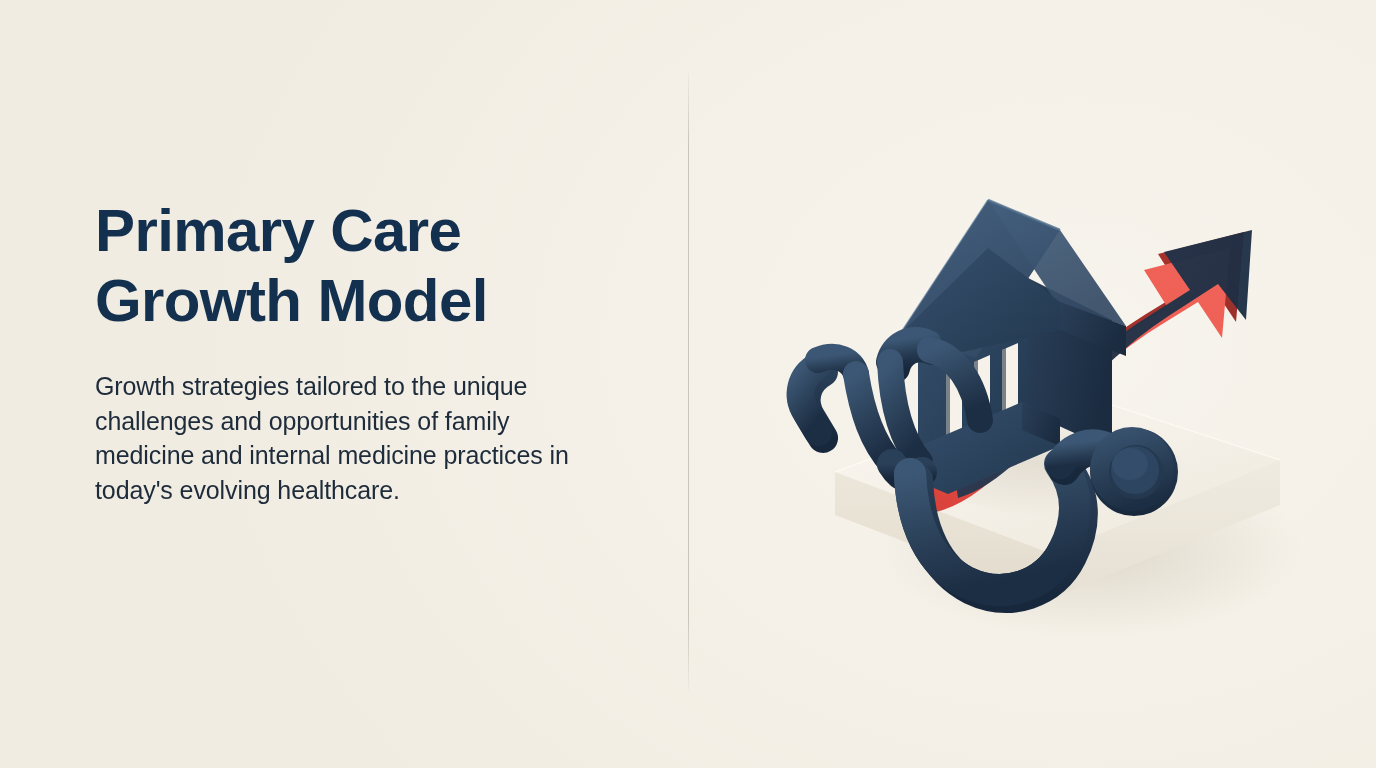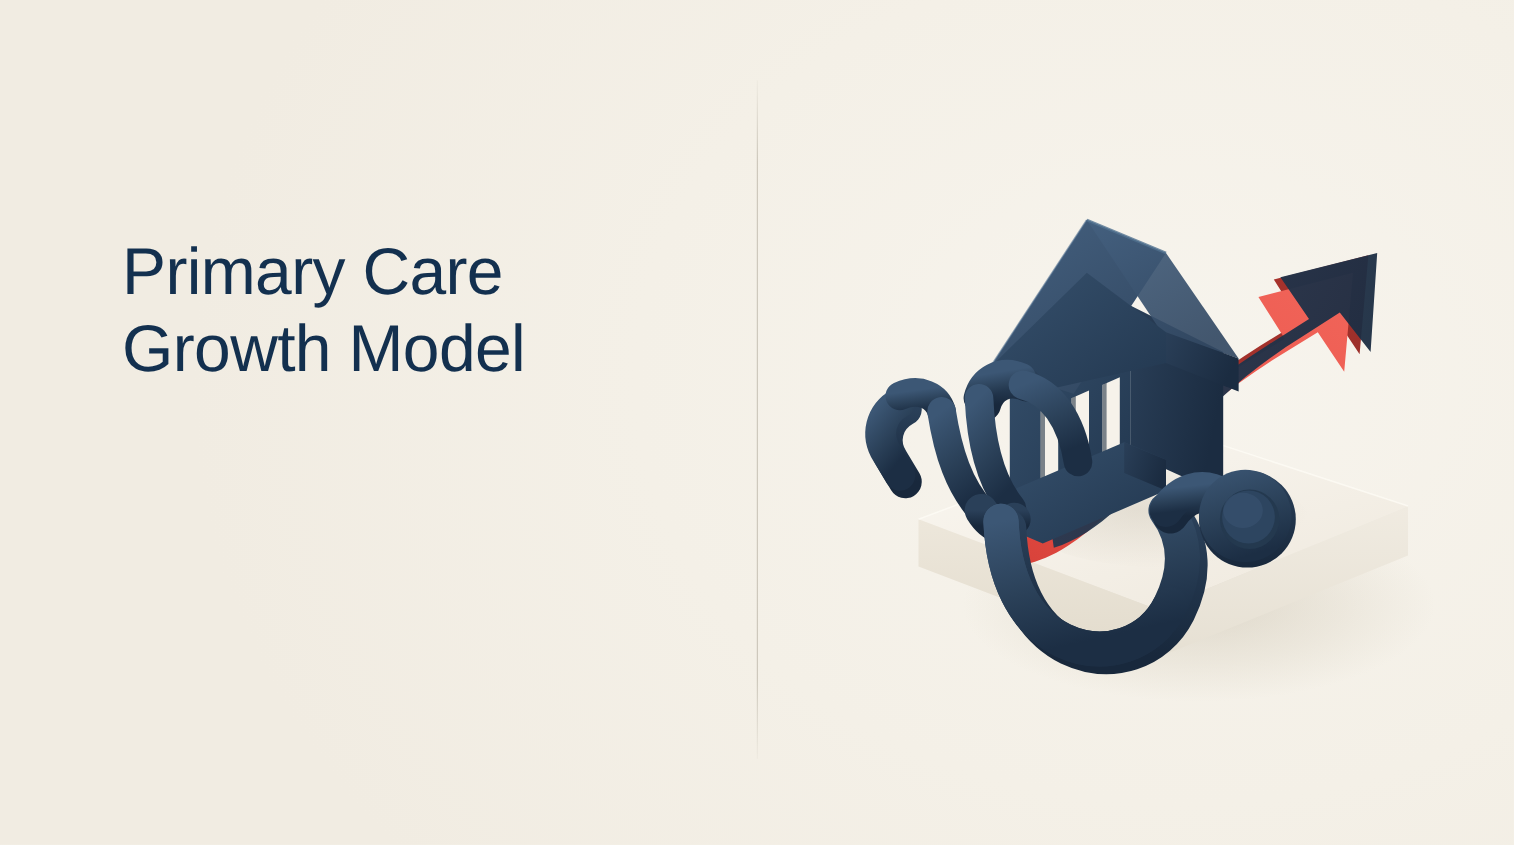--- a/index.html
+++ b/index.html
@@ -25,25 +25,25 @@
 
   
   .text-col {
     position: absolute;
     left: 95px;
     top: 196px;
     width: 520px;
   }
 
   .title {
-    margin: 16px;
+    margin: 0;
     font-family: "Liberation Sans", sans-serif;
     font-size: 60px;
     line-height: 1.16;
-    font-weight: normal;
+    font-weight: bold;
     letter-spacing: -0.6px;
     color: #13304f;
     white-space: pre-line;
   }
 
   .subtitle {
     margin: 0;
     padding-top: 34px;
     font-family: "Liberation Sans", sans-serif;
     font-size: 25px;
@@ -83,20 +83,21 @@
   }
 </style>
 </head>
 <body>
 
 <div class="slide">
 
   <div class="text-col">
     <h1 class="title">Primary Care
 Growth Model</h1>
+    <p class="subtitle">Growth strategies tailored to the unique challenges and opportunities of family medicine and internal medicine practices in today's evolving healthcare.</p>
   </div>
 
   <div class="divider"></div>
 
   <div class="illus-wrap">
     <svg viewBox="0 0 560 540" xmlns="http://www.w3.org/2000/svg">
       <defs>
         <linearGradient id="gNavyTop" x1="0" y1="0" x2="0.6" y2="1">
           <stop offset="0%" stop-color="#44607F"></stop>
           <stop offset="100%" stop-color="#334963"></stop>

